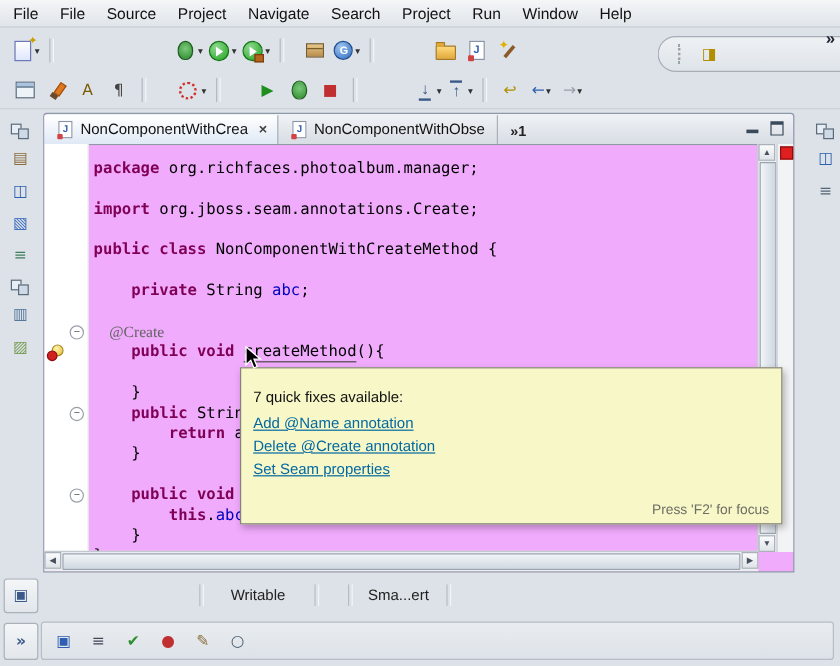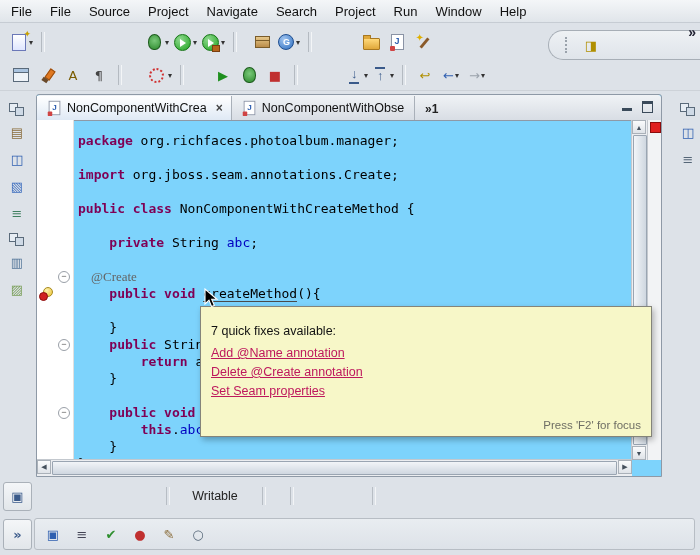--- a/index.html
+++ b/index.html
@@ -74,21 +74,21 @@
 
   
   .left-strip{position:absolute;left:0;top:94px;width:34px;height:386px;}
   .right-strip{position:absolute;left:676px;top:94px;width:24px;height:386px;}
   .strip-btn{width:24px;height:22px;margin:5px auto;display:flex;align-items:center;justify-content:center;}
   .strip-handle{width:20px;height:14px;margin:8px auto 2px;position:relative;}
   .strip-handle::before{content:"";position:absolute;left:2px;top:1px;width:7px;height:7px;border:1px solid #5a6a7a;background:#e7edf4;}
   .strip-handle::after{content:"";position:absolute;left:8px;top:5px;width:7px;height:7px;border:1px solid #5a6a7a;background:#cfdae6;}
 
   
-  .editor-panel{position:absolute;left:36px;top:94px;width:626px;height:383px;background:#7dd3fc;
+  .editor-panel{position:absolute;left:36px;top:94px;width:626px;height:383px;background:#f0abfc;
                 border:1px solid #8e99a6;border-radius:3px 3px 0 0;box-sizing:border-box;}
   .tab-bar{position:relative;height:25px;background:linear-gradient(#f0f3f6,#d8dde4);
            border-bottom:1px solid #8e99a6;display:flex;align-items:flex-end;border-radius:3px 3px 0 0;}
   .tab{height:24px;display:flex;align-items:center;padding:0 8px;border-right:1px solid #a9b0b9;font-size:12.5px;white-space:nowrap;}
   .tab.active{background:linear-gradient(#ffffff,#dfe9f5);}
   .tab .ic-javafile{transform:scale(.9);margin-right:4px;}
   .tab-label{margin:0 2px;}
   .tab-close{margin-left:7px;color:#444;font-weight:bold;font-size:12px;}
   .tab-overflow{margin:0 0 4px 10px;font-weight:bold;color:#222;font-size:12px;}
   .tab-ctrl{position:absolute;right:8px;top:6px;display:flex;gap:10px;align-items:center;}
@@ -132,21 +132,21 @@
   
   .tooltip{position:absolute;left:200px;top:306px;width:452px;height:131px;z-index:50;
            background:#f7f7c8;border:1px solid #84847a;box-shadow:2px 3px 6px rgba(0,0,0,.28);
            font-size:12.5px;padding:8px 10px 6px;box-sizing:border-box;}
   .tip-row1{display:flex;gap:7px;align-items:center;}
   .tip-err-icon{width:12px;height:12px;border-radius:50%;flex:none;position:relative;
            background:radial-gradient(circle at 35% 30%,#f08080,#c01818);border:1px solid #901010;}
   .tip-err-icon::after{content:"×";position:absolute;left:3px;top:-2px;color:#fff;font-size:10px;font-weight:bold;}
   .tip-summary{margin-top:9px;}
   .tip-links{margin-top:6px;}
-  .tip-link{display:block;width:max-content;color:#be185d;line-height:19px;cursor:pointer;}
+  .tip-link{display:block;width:max-content;color:#0369a1;line-height:19px;cursor:pointer;}
   .tip-hint{position:absolute;right:10px;bottom:5px;color:#6e6e64;font-size:11.5px;}
 
   
   .status-row{position:absolute;left:0;top:480px;width:100%;height:32px;}
   .fastview{position:absolute;left:3px;top:2px;width:27px;height:27px;border:1px solid #aab1b9;border-radius:3px;
             background:linear-gradient(#f4f6f8,#e2e6ea);display:flex;align-items:center;justify-content:center;}
   .status-cell{position:absolute;top:5px;height:22px;display:flex;align-items:center;justify-content:center;font-size:12.5px;color:#222;}
   .vsep{position:absolute;top:7px;height:18px;width:2px;border-left:1px solid #b7bdc4;border-right:1px solid #f2f4f6;}
   .bottom-trim{position:absolute;left:0;top:514px;width:100%;height:41px;}
   .trim-left{position:absolute;left:3px;top:5px;width:27px;height:29px;border:1px solid #aab1b9;border-radius:3px;
@@ -365,20 +365,21 @@
 </div>
 
 <div class="status-row">
   <div class="fastview">
     <span class="gicon" style="color:#3a5a8a;">▣</span>
   </div>
   <span class="vsep" style="left:166px;"></span>
   <div class="status-cell" style="left:172px;width:86px;">Writable</div>
   <span class="vsep" style="left:262px;"></span>
   <span class="vsep" style="left:290px;"></span>
+  <div class="status-cell" style="left:296px;width:72px;">Sma...ert</div>
   <span class="vsep" style="left:372px;"></span>
 </div>
 
 <div class="bottom-trim">
   <div class="trim-left">
     <span class="gicon" style="color:#3a5a8a;font-weight:bold;">»</span>
   </div>
   <div class="trim-strip">
       <div class="trim-btn">
         <span class="gicon" style="color: rgb(47, 95, 176);">▣</span>

